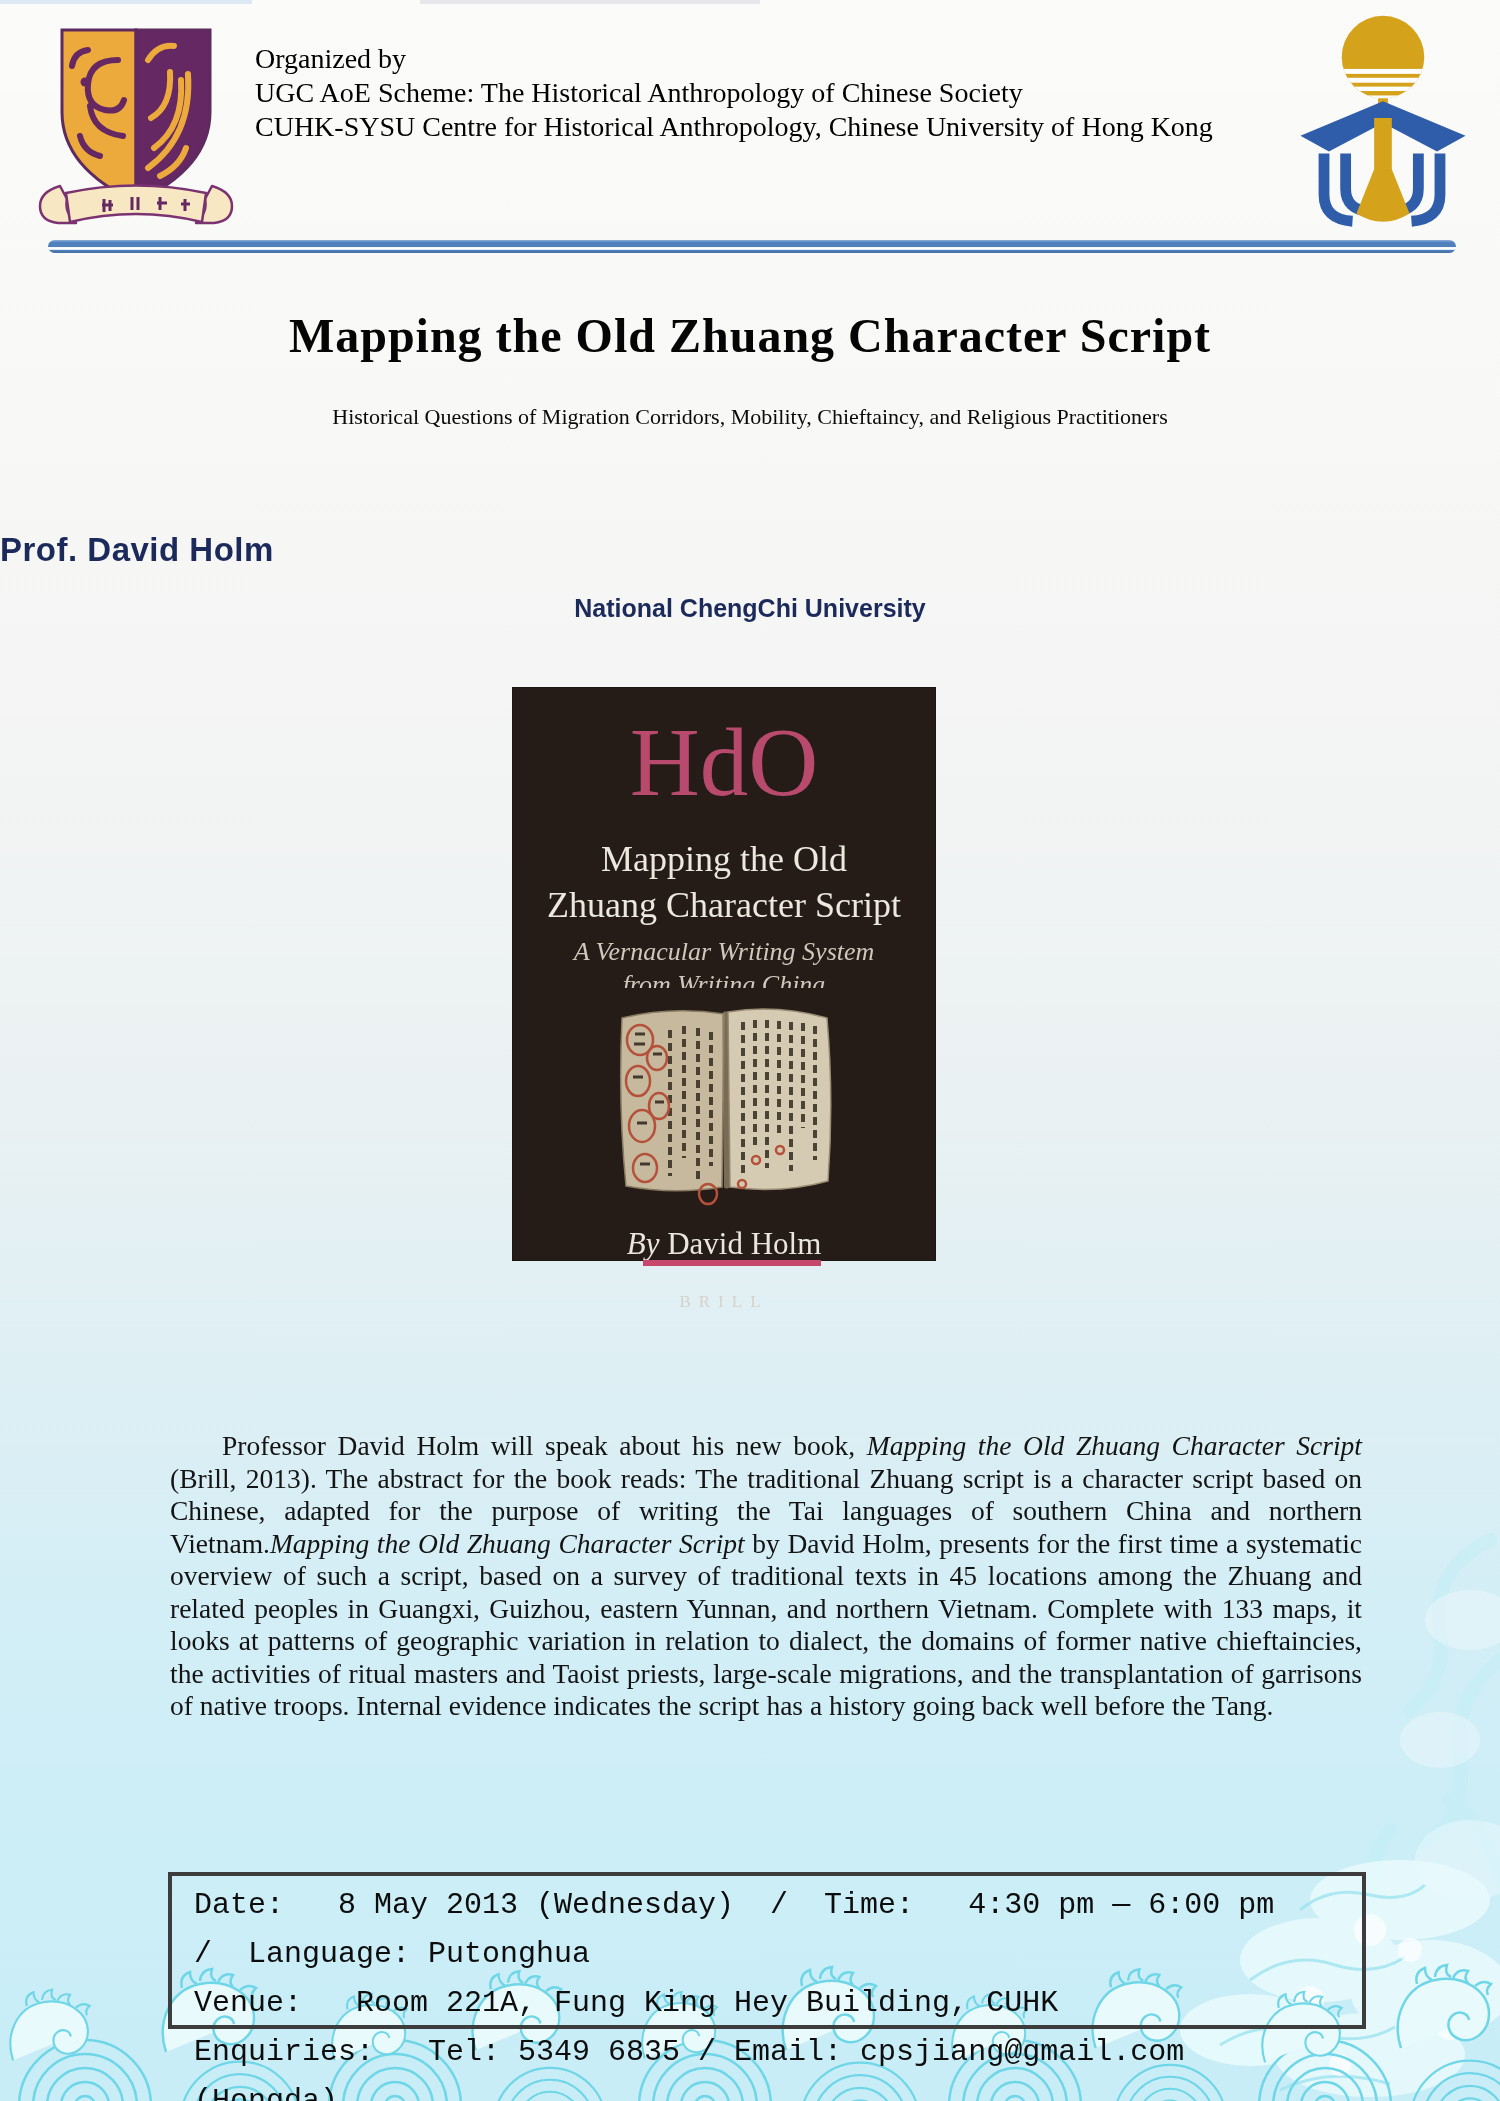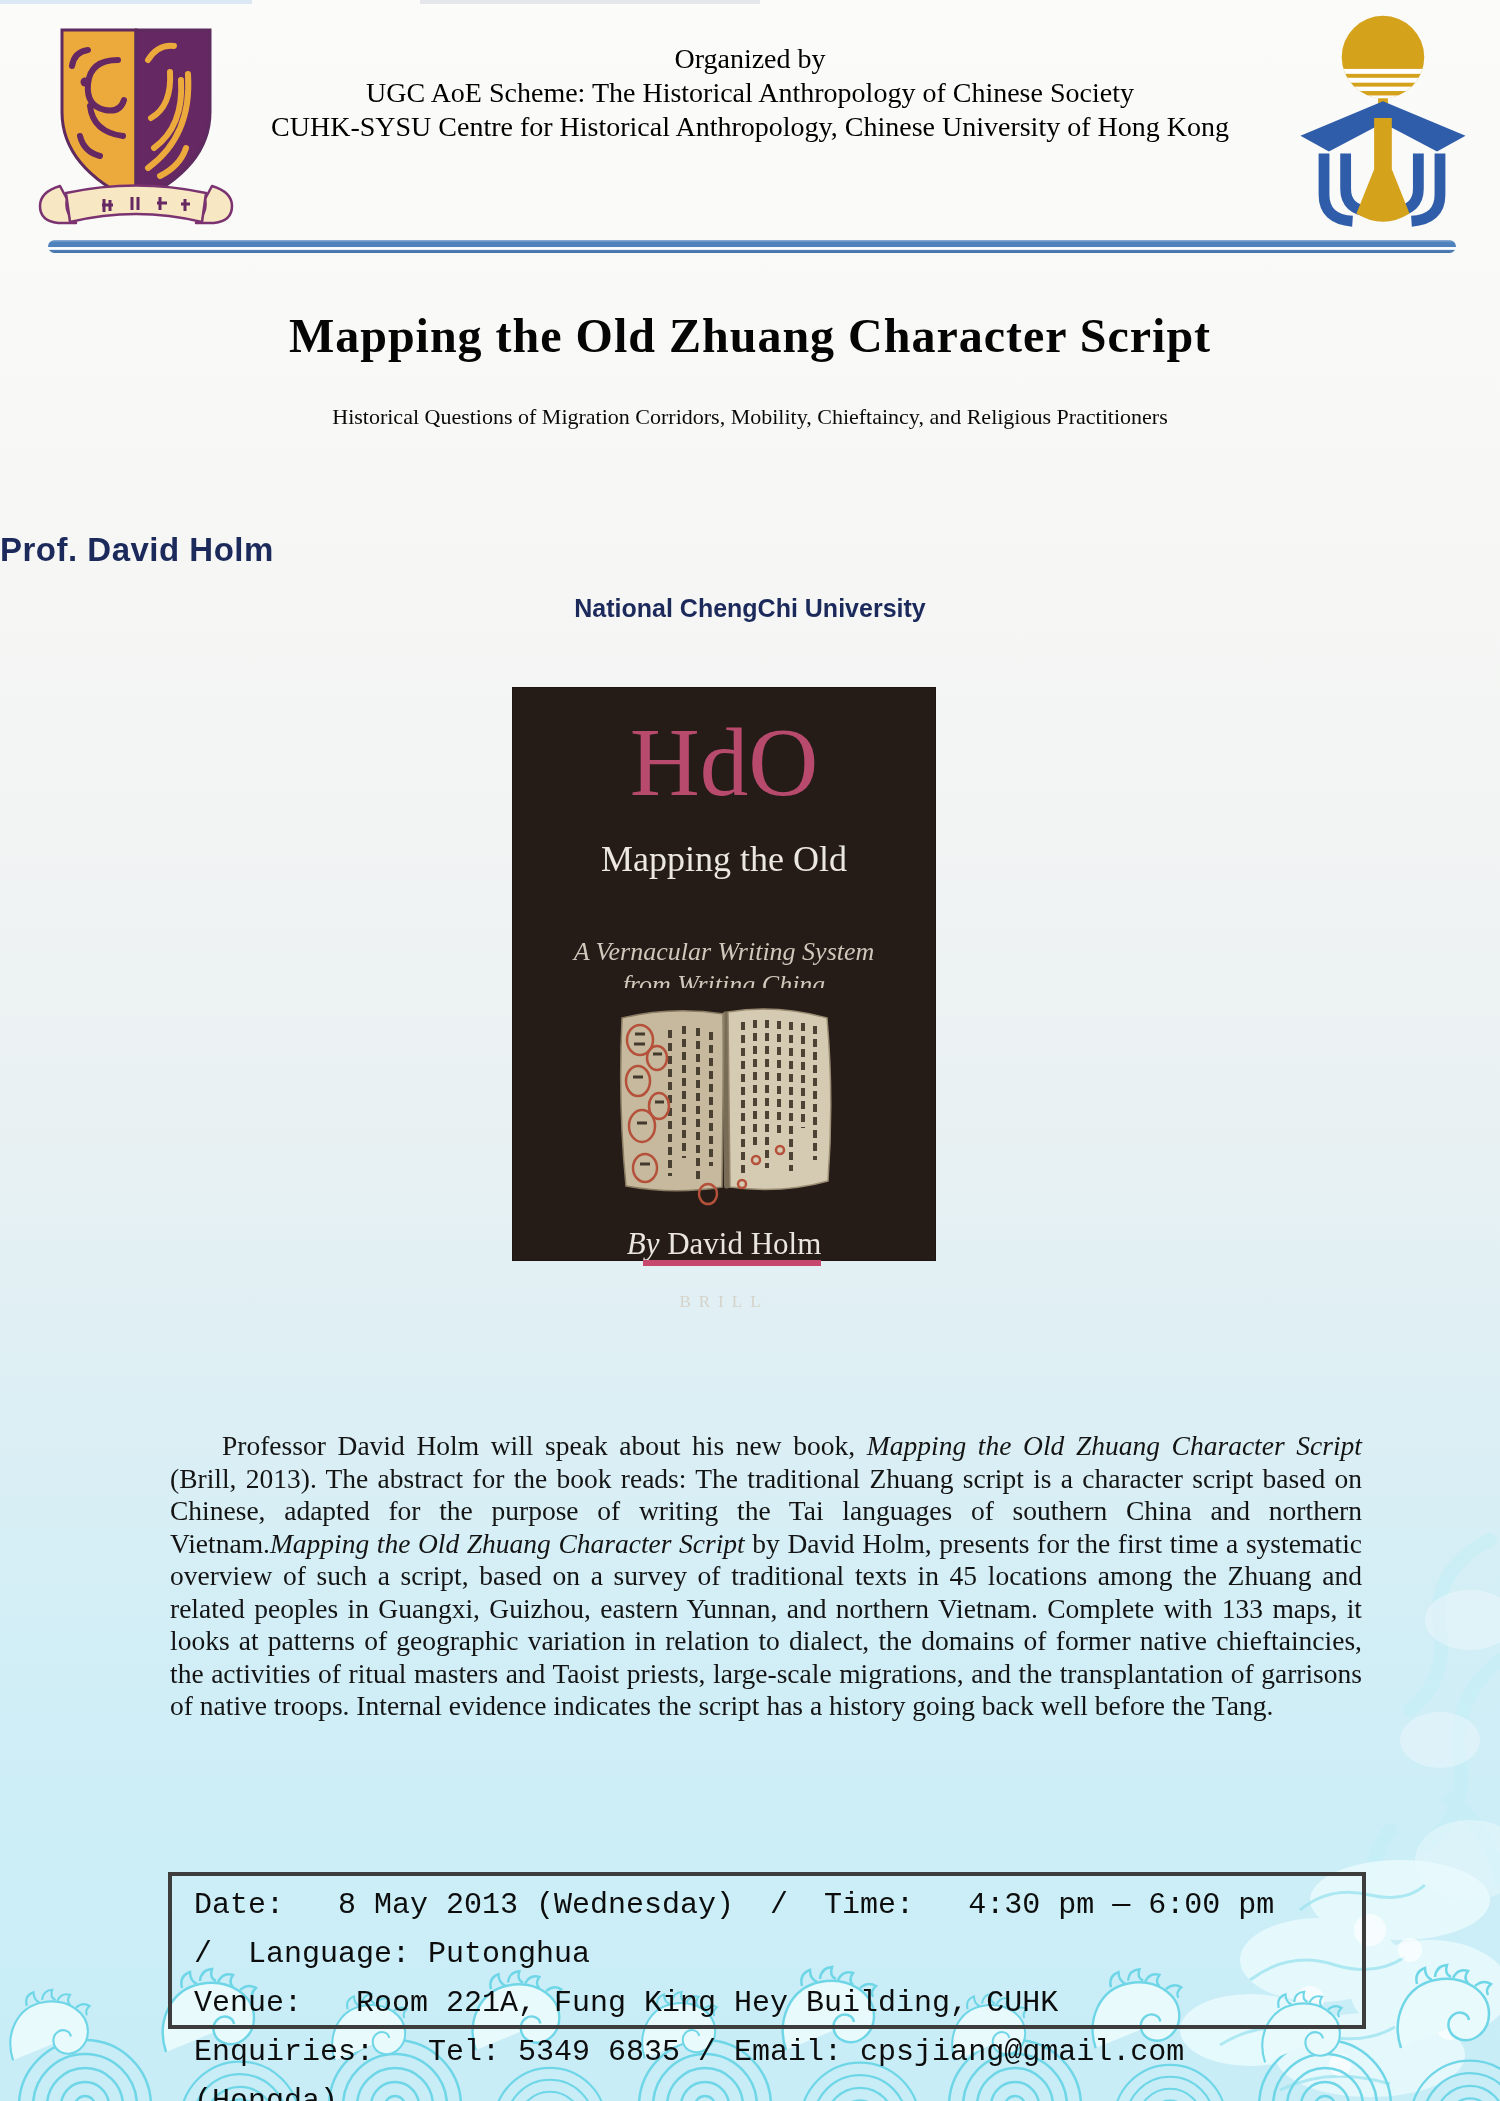--- a/index.html
+++ b/index.html
@@ -11,21 +11,21 @@
     font-family:"Liberation Serif", serif;color:#111;
   }
   
   .artifact{position:absolute;top:0;height:4px;}
   .artifact-a{left:0;width:252px;background:#dce8f3;}
   .artifact-b{left:420px;width:340px;background:#e6e7ea;}
 
   
   .logo-cuhk{position:absolute;left:30px;top:16px;width:212px;height:218px;}
   .logo-hkust{position:absolute;left:1288px;top:8px;width:188px;height:228px;}
-  .org-block{position:absolute;left:255px;top:42px;width:990px;text-align:center;
+  .org-block{position:absolute;left:255px;top:42px;width:990px;text-align:left;
     font-size:28px;line-height:34px;color:#000;}
   .rule-blue{position:absolute;left:48px;top:240px;width:1408px;height:13px;border-radius:7px;
     background:linear-gradient(180deg,#8fb0d6 0%,#4f81bd 20%,#4f81bd 52%,#ffffff 58%,#ffffff 72%,#4f81bd 78%,#456f9f 100%);}
 
   .title{position:absolute;left:0;top:308px;width:100%;margin:0;text-align:center;
     font-size:48px;font-weight:bold;letter-spacing:1px;color:#050505;}
   .subtitle{position:absolute;left:0;top:404px;width:100%;text-align:center;
     font-size:22px;color:#0a0a0a;}
 
   .speaker-name{position:absolute;left:0;top:531px;width:100%;text-align:left;
@@ -139,20 +139,21 @@
   <div class="subtitle">Historical Questions of Migration Corridors, Mobility, Chieftaincy, and Religious Practitioners</div>
 
   <div class="speaker-name">Prof. David Holm</div>
   <div class="speaker-affil">
     <div>National ChengChi University</div>
   </div>
 
   <div class="cover">
     <div class="ctr hdo">HdO</div>
     <div class="ctr ct1">Mapping the Old</div>
+    <div class="ctr ct2">Zhuang Character Script</div>
     <div class="ctr ci1">A Vernacular Writing System</div>
     <div class="ctr ci2">from Writing China</div>
 
     <svg class="photo" viewBox="0 0 228 228">
       <rect width="228" height="228" fill="#251c18"></rect>
       <path d="M10,30 Q6,118 14,198 Q62,207 110,199 L112,26 Q60,18 10,30 Z" fill="#c6b99d" stroke="#8a7c63" stroke-width="1.5"></path>
       <path d="M116,24 L118,199 Q170,206 216,193 Q222,110 215,30 Q164,16 116,24 Z" fill="#d5cbb2" stroke="#9a8c72" stroke-width="1.5"></path>
       <path d="M110,26 L112,199 Q114,202 118,199 L116,24 Q112,22 110,26 Z" fill="#8f8168" opacity="0.8"></path>
       <g stroke="#352c20" stroke-width="4" stroke-dasharray="8 5" opacity="0.85">
         <line x1="131" y1="34" x2="131" y2="186"></line>

